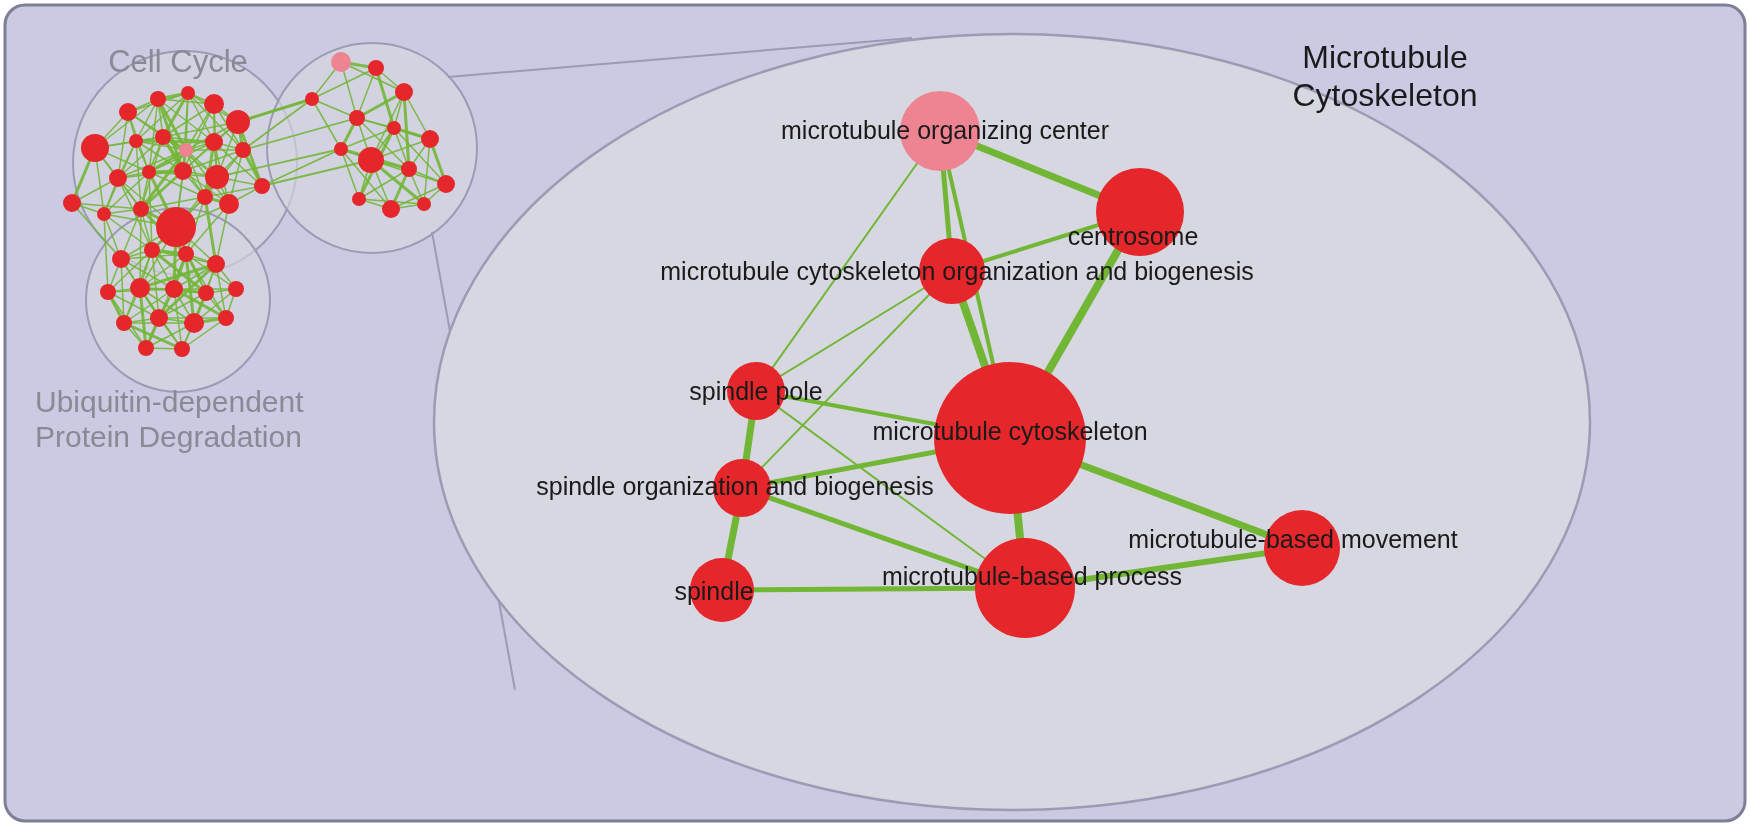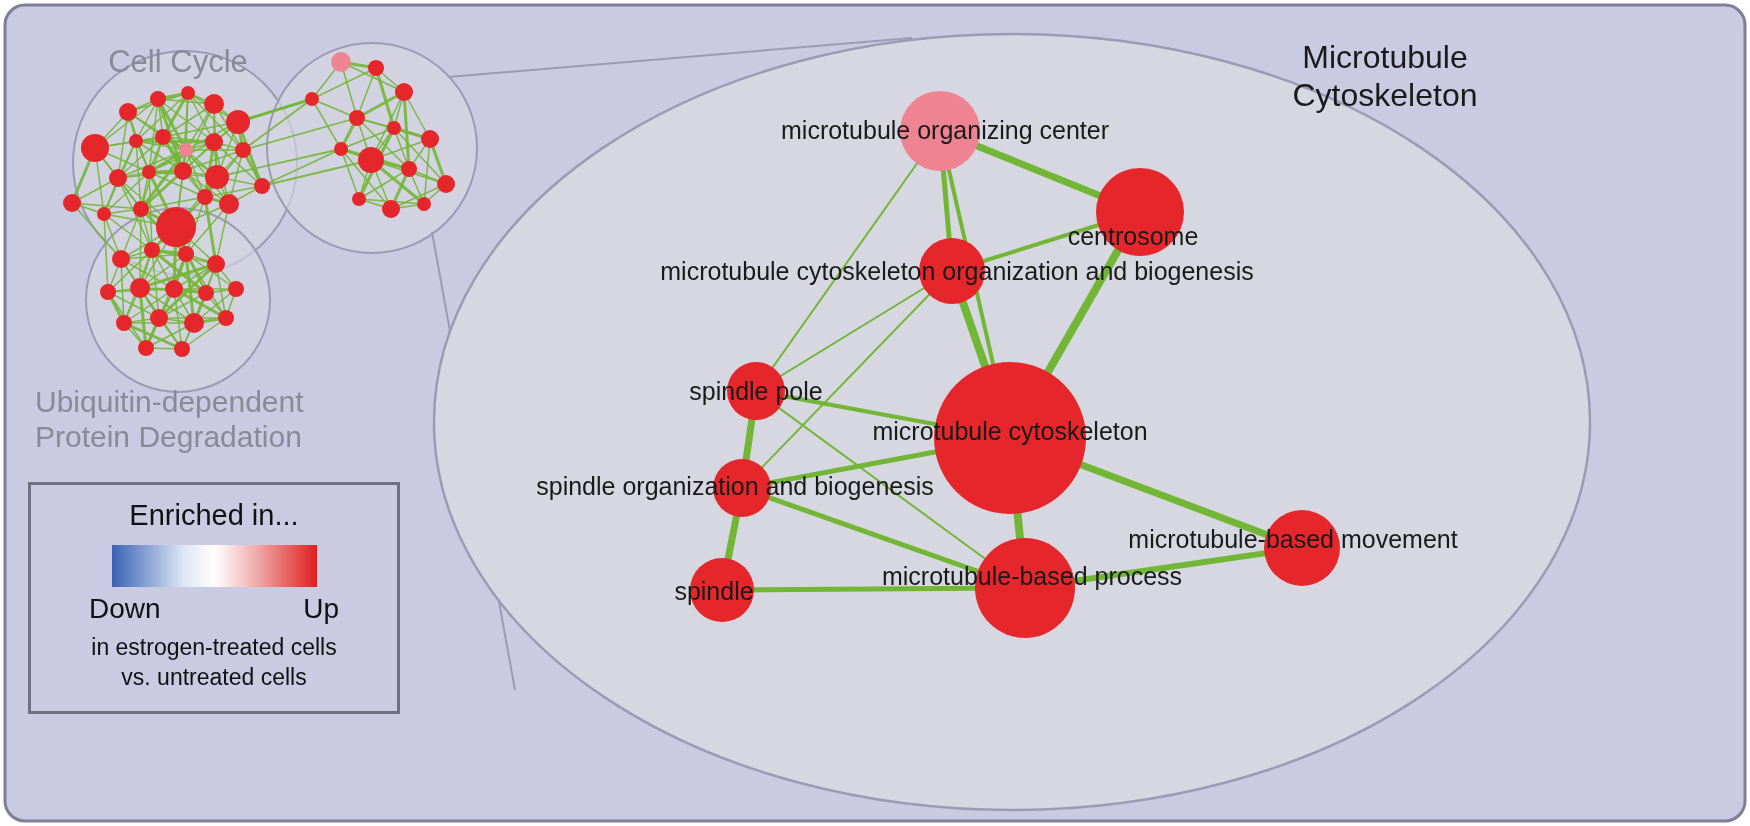--- a/index.html
+++ b/index.html
@@ -403,25 +403,13 @@
         <text x="1032" y="585" text-anchor="middle" font-size="25" fill="#1a1a1a" font-family="&quot;Liberation Sans&quot;, sans-serif">microtubule-based process</text>
         <text x="714" y="600" text-anchor="middle" font-size="25" fill="#1a1a1a" font-family="&quot;Liberation Sans&quot;, sans-serif">spindle</text>
       </g>
       <text x="178" y="72" text-anchor="middle" font-size="31" fill="#8a8a96" font-family="&quot;Liberation Sans&quot;, sans-serif">Cell Cycle</text>
       <text x="35" y="412" text-anchor="start" font-size="30" fill="#8a8a96" font-family="&quot;Liberation Sans&quot;, sans-serif">Ubiquitin-dependent</text>
       <text x="35" y="447" text-anchor="start" font-size="30" fill="#8a8a96" font-family="&quot;Liberation Sans&quot;, sans-serif">Protein Degradation</text>
       <text x="1385" y="68" text-anchor="middle" font-size="32" fill="#1a1a1a" font-family="&quot;Liberation Sans&quot;, sans-serif">Microtubule</text>
       <text x="1385" y="106" text-anchor="middle" font-size="32" fill="#1a1a1a" font-family="&quot;Liberation Sans&quot;, sans-serif">Cytoskeleton</text>
     </svg>
 
-  <div class="legend">
-    <div class="legend-title">Enriched in...</div>
-    <div class="legend-bar" id="legend-bar" style="background: linear-gradient(90deg, rgb(58, 98, 181) 0%, rgb(221, 230, 244) 35%, rgb(255, 255, 255) 50%, rgb(243, 195, 195) 65%, rgb(224, 31, 31) 100%);"></div>
-    <div class="legend-ends">
-      <span>Down</span>
-      <span>Up</span>
-    </div>
-    <div class="legend-caption">
-      <div>in estrogen-treated cells</div>
-      <div>vs. untreated cells</div>
-    </div>
-  </div>
 </div>
 
 </body></html>

